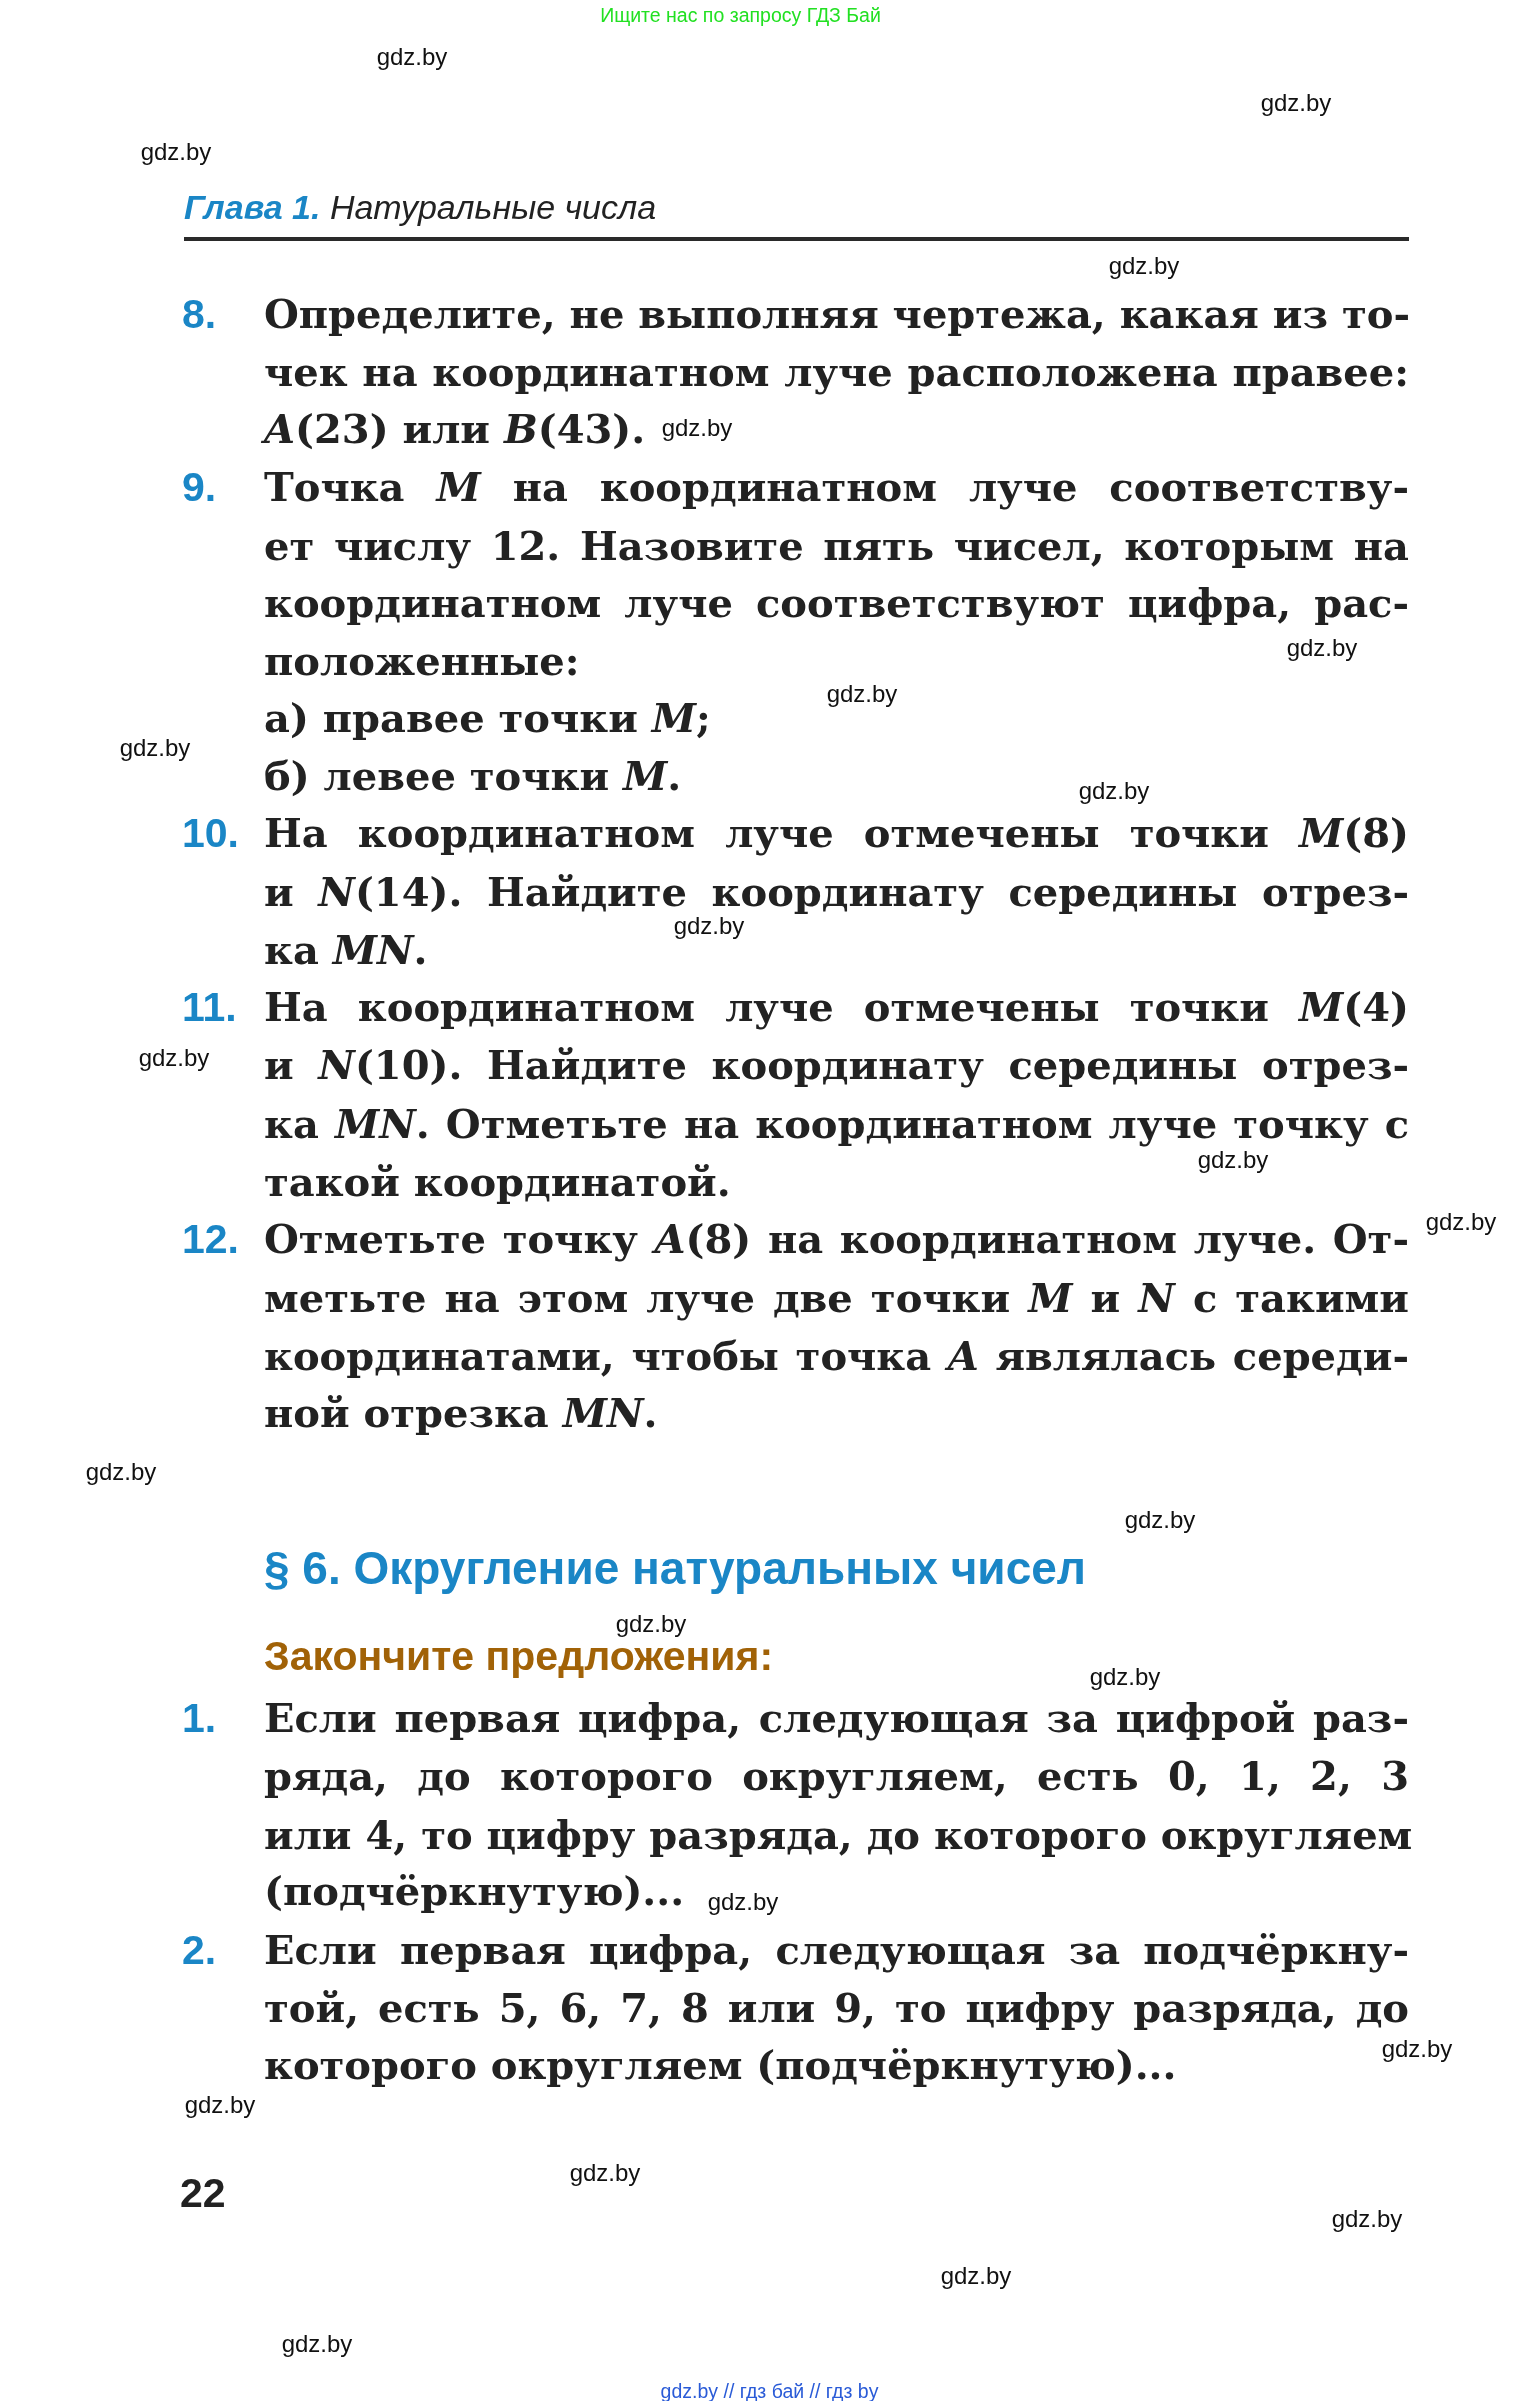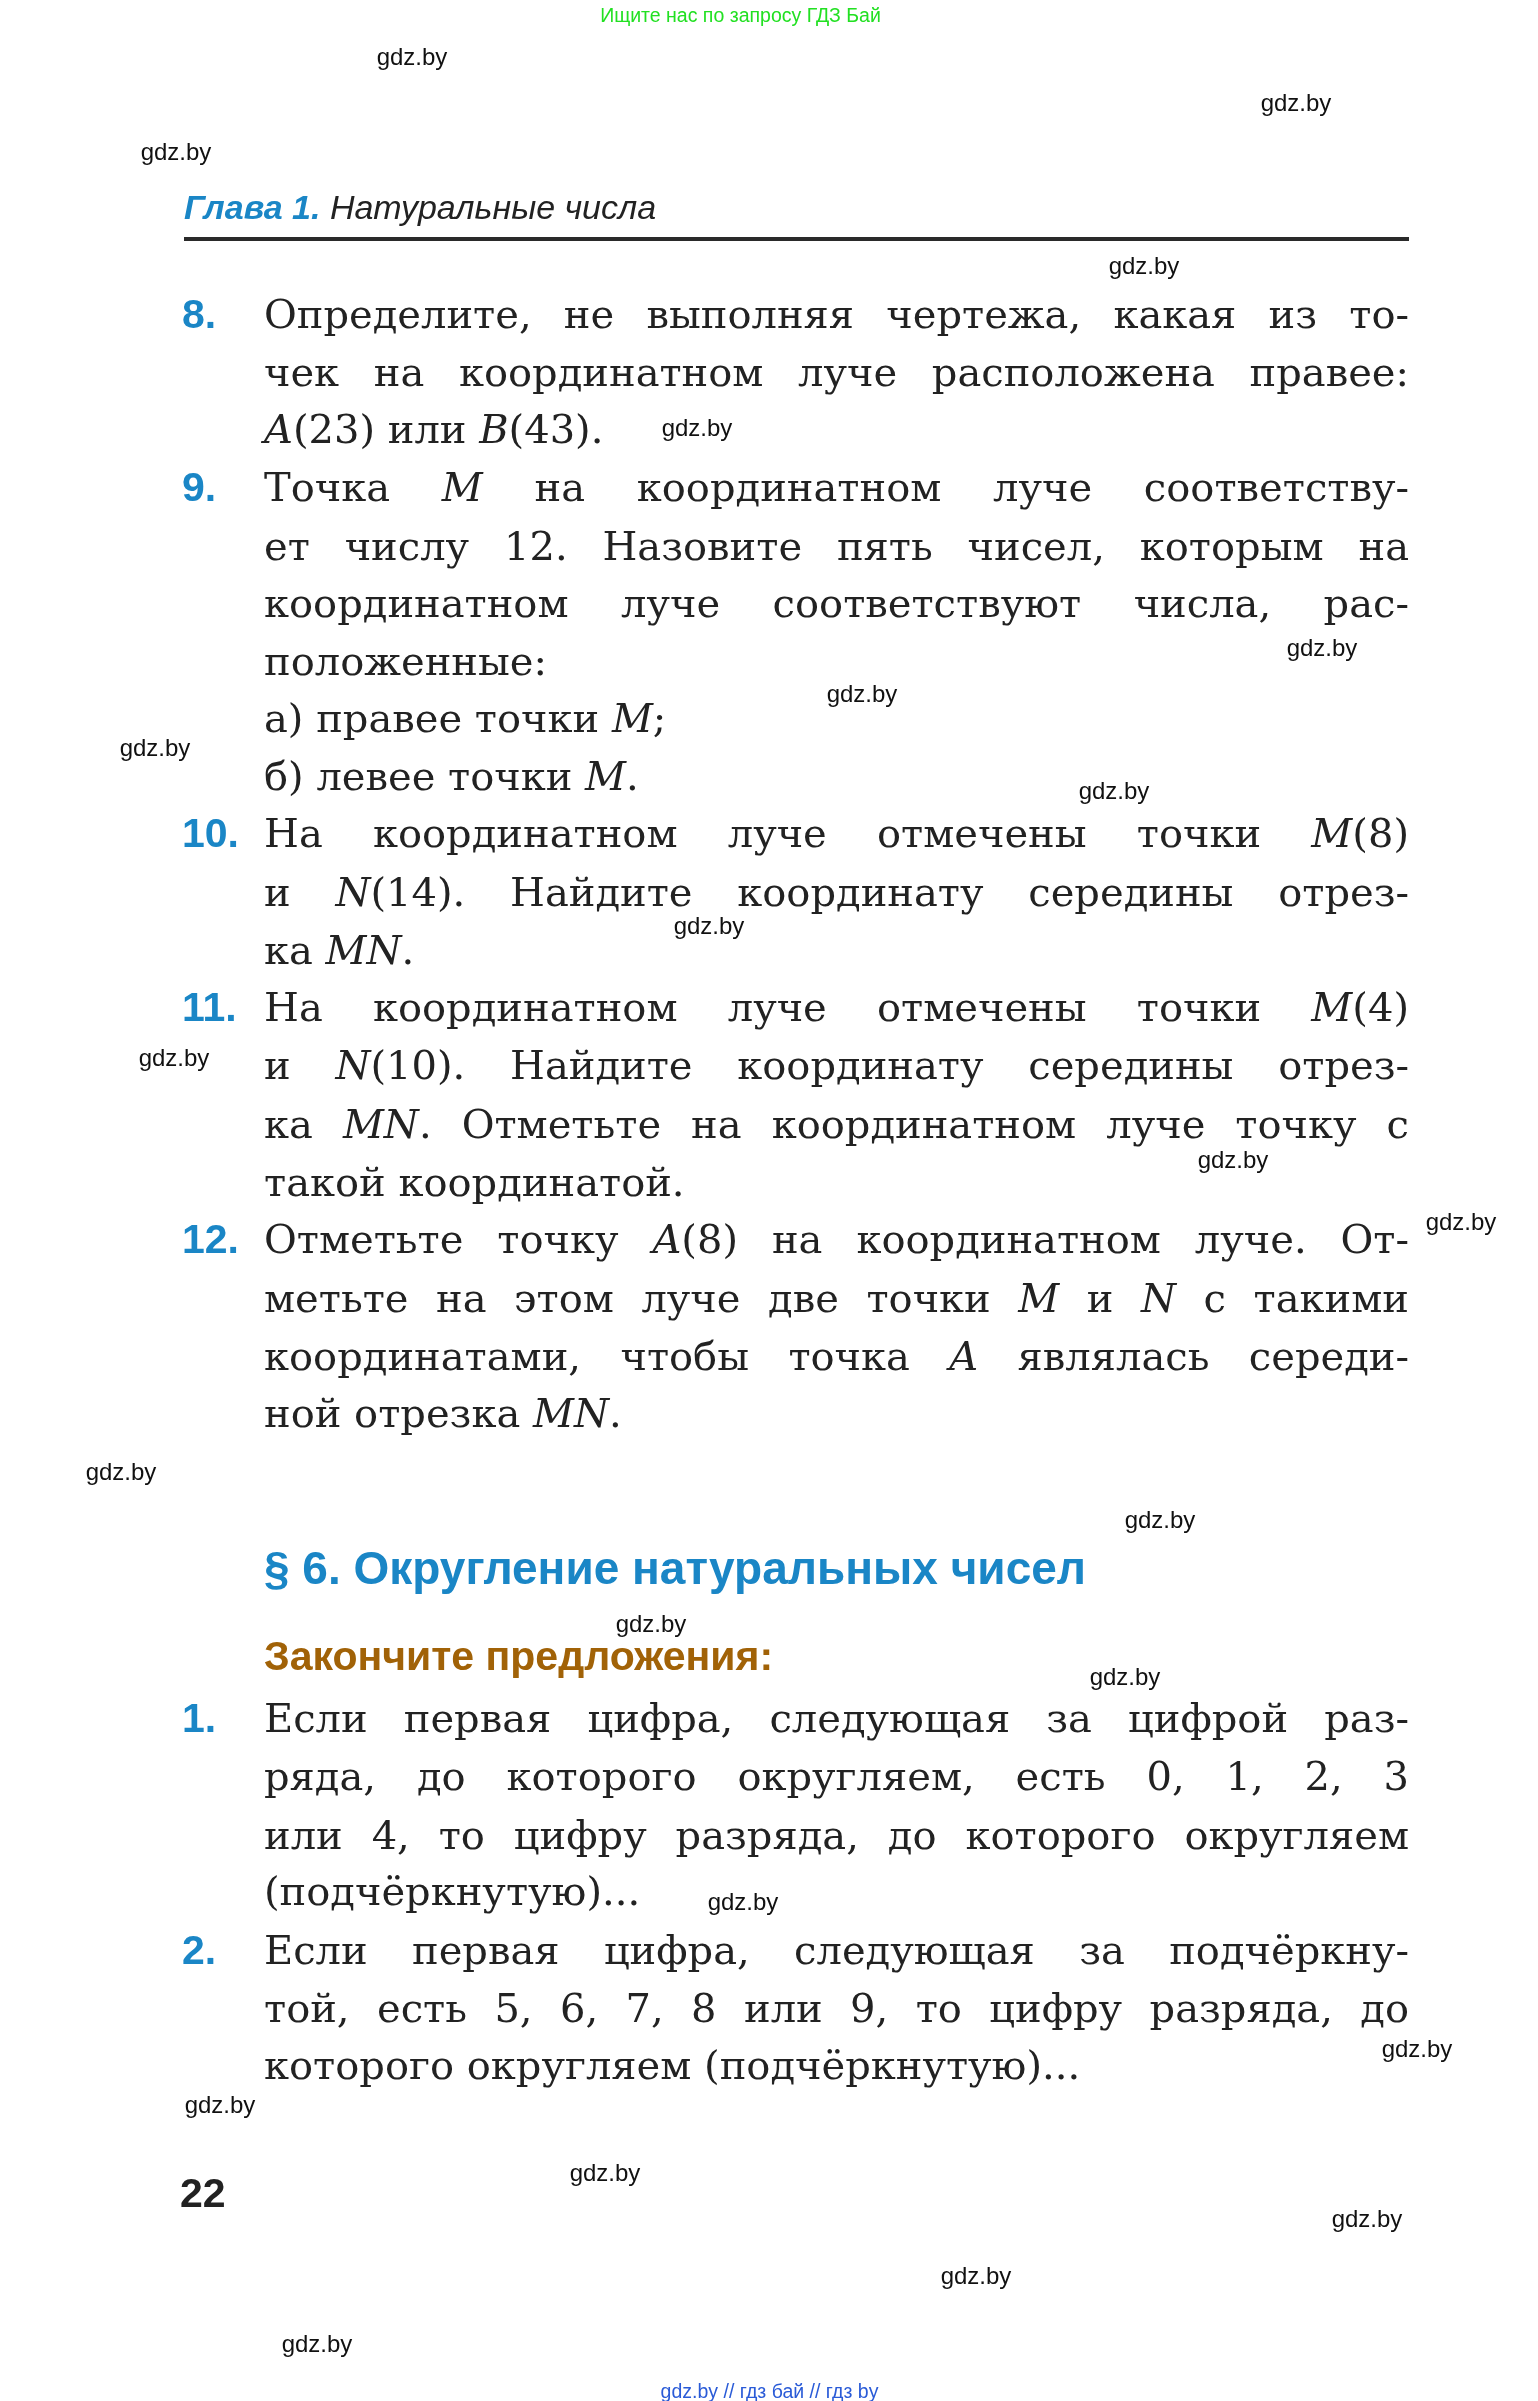--- a/index.html
+++ b/index.html
@@ -4,21 +4,21 @@
 <style>
   html, body { margin:0; padding:0; background:#ffffff; }
   body { width:1539px; height:2401px; position:relative; overflow:hidden; }
   .abs { position:absolute; white-space:nowrap; }
   .top-banner { left:0; width:1481px; top:3.5px; text-align:center; font-family:"Liberation Sans", sans-serif; font-size:19.5px; color:#22e022; }
   .wm { font-family:Liberation Sans, sans-serif; font-size:24px; color:#111; transform:translate(-50%,-50%); }
   .chapter { left:184px; top:188px; font-family:"Liberation Sans", sans-serif; font-size:34px; font-style:italic; color:#222; }
   .chapter .ch-num { color:#1a86c6; font-weight:bold; }
   .rule { left:184px; top:237px; width:1225px; height:3.5px; background:#2a2a2a; }
   .num { font-family:"Liberation Sans", sans-serif; font-weight:bold; font-size:41px; color:#1a86c6; line-height:58px; }
-  .line { font-family:"DejaVu Serif", serif; font-size:40px; color:#222; line-height:58px; left:264px; width:1145px; text-align:justify; text-align-last:justify; }
+  .line { font-family:"DejaVu Serif", serif; font-size:40px; color:#222; line-height:58px; left:264px; width:1145px; text-align:justify; text-align-last:justify;font-weight:bold; }
   .line.last { text-align-last:left; }
   .line i { font-style:italic; }
   .sec-title { left:264px; font-family:"Liberation Sans", sans-serif; font-weight:bold; font-size:46px; color:#1a86c6; }
   .sec-sub { left:264px; font-family:"Liberation Sans", sans-serif; font-weight:bold; font-size:41px; color:#a16207; }
   .page-num { left:180px; top:2170px; font-family:"Liberation Sans", sans-serif; font-weight:bold; font-size:41px; color:#222; }
   .footer { left:0; width:1539px; top:2380px; text-align:center; font-family:"Liberation Sans", sans-serif; font-size:19.5px; color:#2a5bd7; }
 </style>
 </head>
 <body>
 
@@ -31,21 +31,21 @@
 <div class="abs rule"></div>
 
 <div class="abs num" style="left:182px;top:285px">8.</div>
 <div class="abs line" style="top:285px">Определите, не выполняя чертежа, какая из то-</div>
 <div class="abs line" style="top:343px">чек на координатном луче расположена правее:</div>
 <div class="abs line last" style="top:400px"><i>A</i>(23) или <i>B</i>(43).</div>
 
 <div class="abs num" style="left:182px;top:458px">9.</div>
 <div class="abs line" style="top:458px">Точка <i>M</i> на координатном луче соответству-</div>
 <div class="abs line" style="top:517px">ет числу 12. Назовите пять чисел, которым на</div>
-<div class="abs line" style="top:574px">координатном луче соответствуют числа, рас-</div>
+<div class="abs line" style="top:574px">координатном луче соответствуют цифра, рас-</div>
 <div class="abs line last" style="top:632px">положенные:</div>
 <div class="abs line last" style="top:689px">а) правее точки <i>M</i>;</div>
 <div class="abs line last" style="top:747px">б) левее точки <i>M</i>.</div>
 
 <div class="abs num" style="left:182px;top:804px">10.</div>
 <div class="abs line" style="top:804px">На координатном луче отмечены точки <i>M</i>(8)</div>
 <div class="abs line" style="top:863px">и <i>N</i>(14). Найдите координату середины отрез-</div>
 <div class="abs line last" style="top:921px">ка <i>MN</i>.</div>
 
 <div class="abs num" style="left:182px;top:978px">11.</div>

